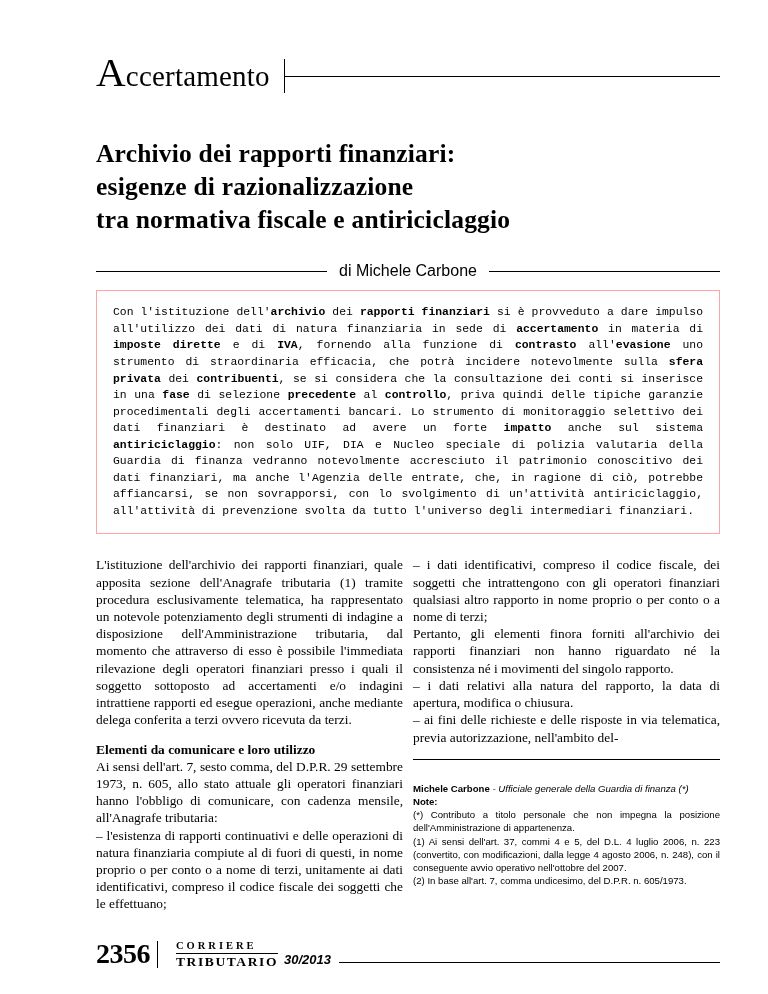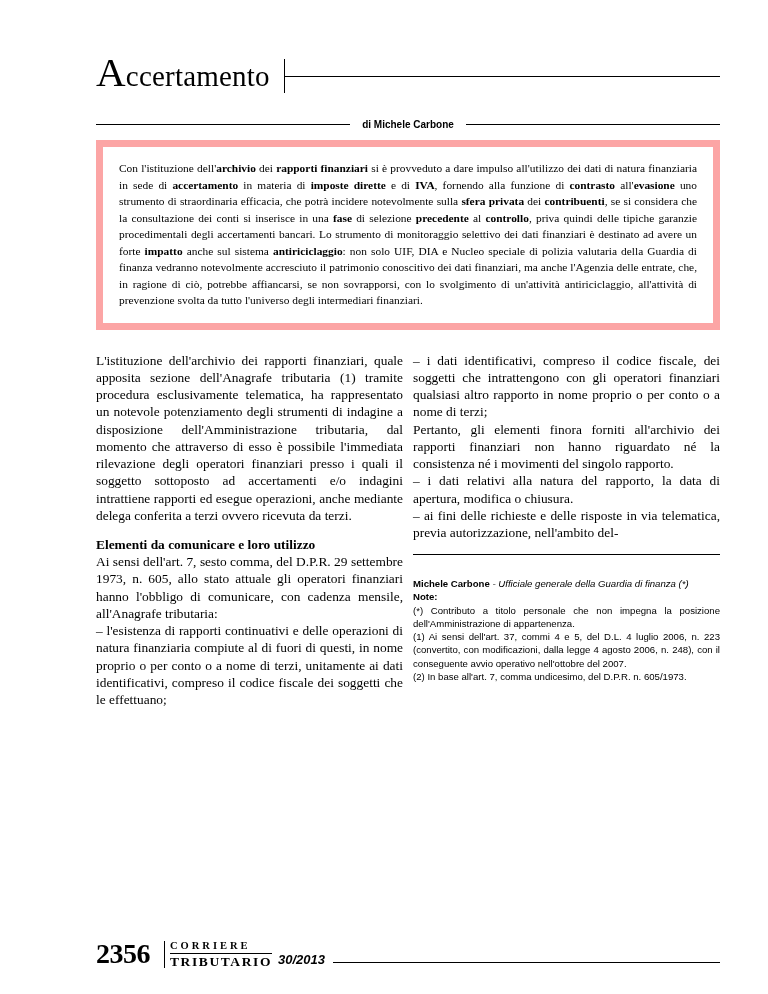--- a/index.html
+++ b/index.html
@@ -80,32 +80,32 @@
     align-items: center;
     margin: 26px 0 0 32px;
   }
   .byline-wrap .hr {
     flex: 1;
     height: 1px;
     background: #000;
   }
   .byline {
     font-family: "Liberation Sans", sans-serif;
-    font-weight: bold;
-    font-size: 10px;
+    font-weight: normal;
+    font-size: 16px;
     padding: 0 12px;
     white-space: nowrap;
   }
 
   
   .abstract {
     margin: 10px 0 0 32px;
-    border: 7px solid #fca5a5;
+    border: 1px solid #fca5a5;
     padding: 13px 16px 14px 16px;
-    font-family: Liberation Serif, serif;
+    font-family: Liberation Mono, monospace;
     font-size: 11.4px;
     line-height: 1.45;
     text-align: justify;
     box-sizing: border-box;
   }
   .abstract b { font-weight: bold; }
 
   
   .columns {
     display: flex;
@@ -153,23 +153,23 @@
     align-items: flex-end;
   }
   .folio {
     font-family: "Liberation Serif", serif;
     font-weight: bold;
     font-size: 28px;
     line-height: 1;
     letter-spacing: -0.5px;
   }
   .masthead {
-    margin-left: 14px;
+    margin-left: 7px;
     border-left: 1.5px solid #000;
-    padding-left: 5px;
+    padding-left: 18px;
     line-height: 1;
   }
   .masthead .l1 {
     font-family: "Liberation Serif", serif;
     font-size: 10.5px;
     letter-spacing: 3px;
     font-weight: bold;
     border-bottom: 1px solid #000;
     padding-bottom: 1px;
   }
@@ -200,20 +200,25 @@
 </head>
 <body>
 
 <div class="page">
 
   <div class="section-head">
     <div class="word"><span class="drop">A</span><span>ccertamento</span></div>
     <div class="rule"></div>
   </div>
 
+  <div class="article-title">
+    <div>Archivio dei rapporti finanziari:</div>
+    <div>esigenze di razionalizzazione</div>
+    <div>tra normativa fiscale e antiriciclaggio</div>
+  </div>
 
   <div class="byline-wrap">
     <div class="hr"></div>
     <div class="byline">di Michele Carbone</div>
     <div class="hr"></div>
   </div>
 
   <div class="abstract">Con l'istituzione dell'<b>archivio</b> dei <b>rapporti finanziari</b> si è provveduto a dare impulso all'utilizzo dei dati di natura finanziaria in sede di <b>accertamento</b> in materia di <b>imposte dirette</b> e di <b>IVA</b>, fornendo alla funzione di <b>contrasto</b> all'<b>evasione</b> uno strumento di straordinaria efficacia, che potrà incidere notevolmente sulla <b>sfera privata</b> dei <b>contribuenti</b>, se si considera che la consultazione dei conti si inserisce in una <b>fase</b> di selezione <b>precedente</b> al <b>controllo</b>, priva quindi delle tipiche garanzie procedimentali degli accertamenti bancari. Lo strumento di monitoraggio selettivo dei dati finanziari è destinato ad avere un forte <b>impatto</b> anche sul sistema <b>antiriciclaggio</b>: non solo UIF, DIA e Nucleo speciale di polizia valutaria della Guardia di finanza vedranno notevolmente accresciuto il patrimonio conoscitivo dei dati finanziari, ma anche l'Agenzia delle entrate, che, in ragione di ciò, potrebbe affiancarsi, se non sovrapporsi, con lo svolgimento di un'attività antiriciclaggio, all'attività di prevenzione svolta da tutto l'universo degli intermediari finanziari.</div>
 
   <div class="columns">

